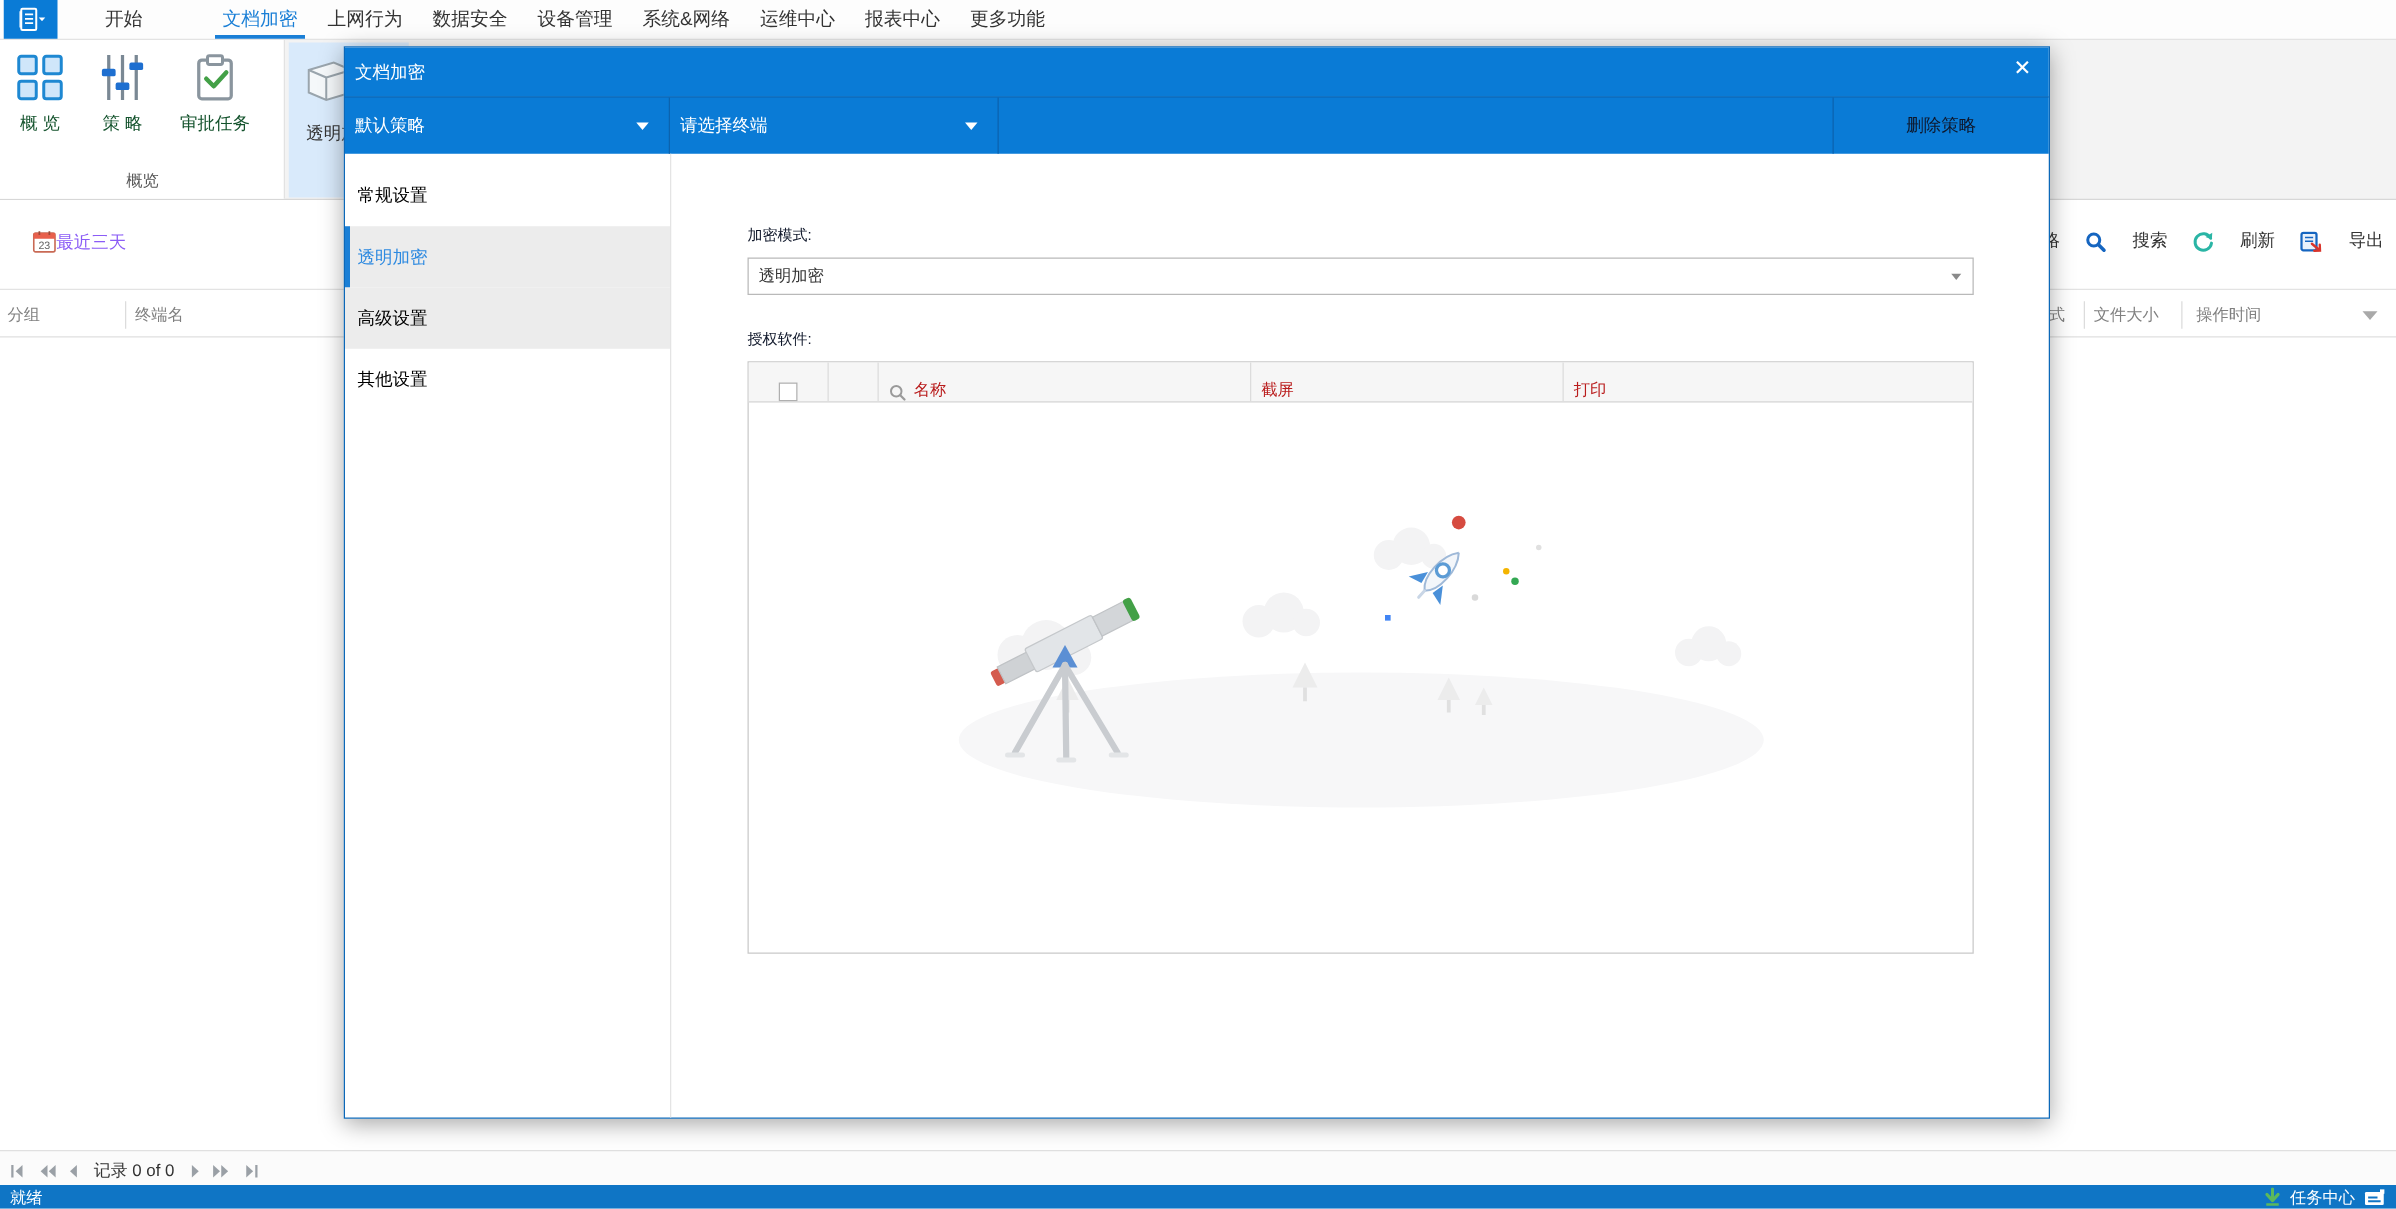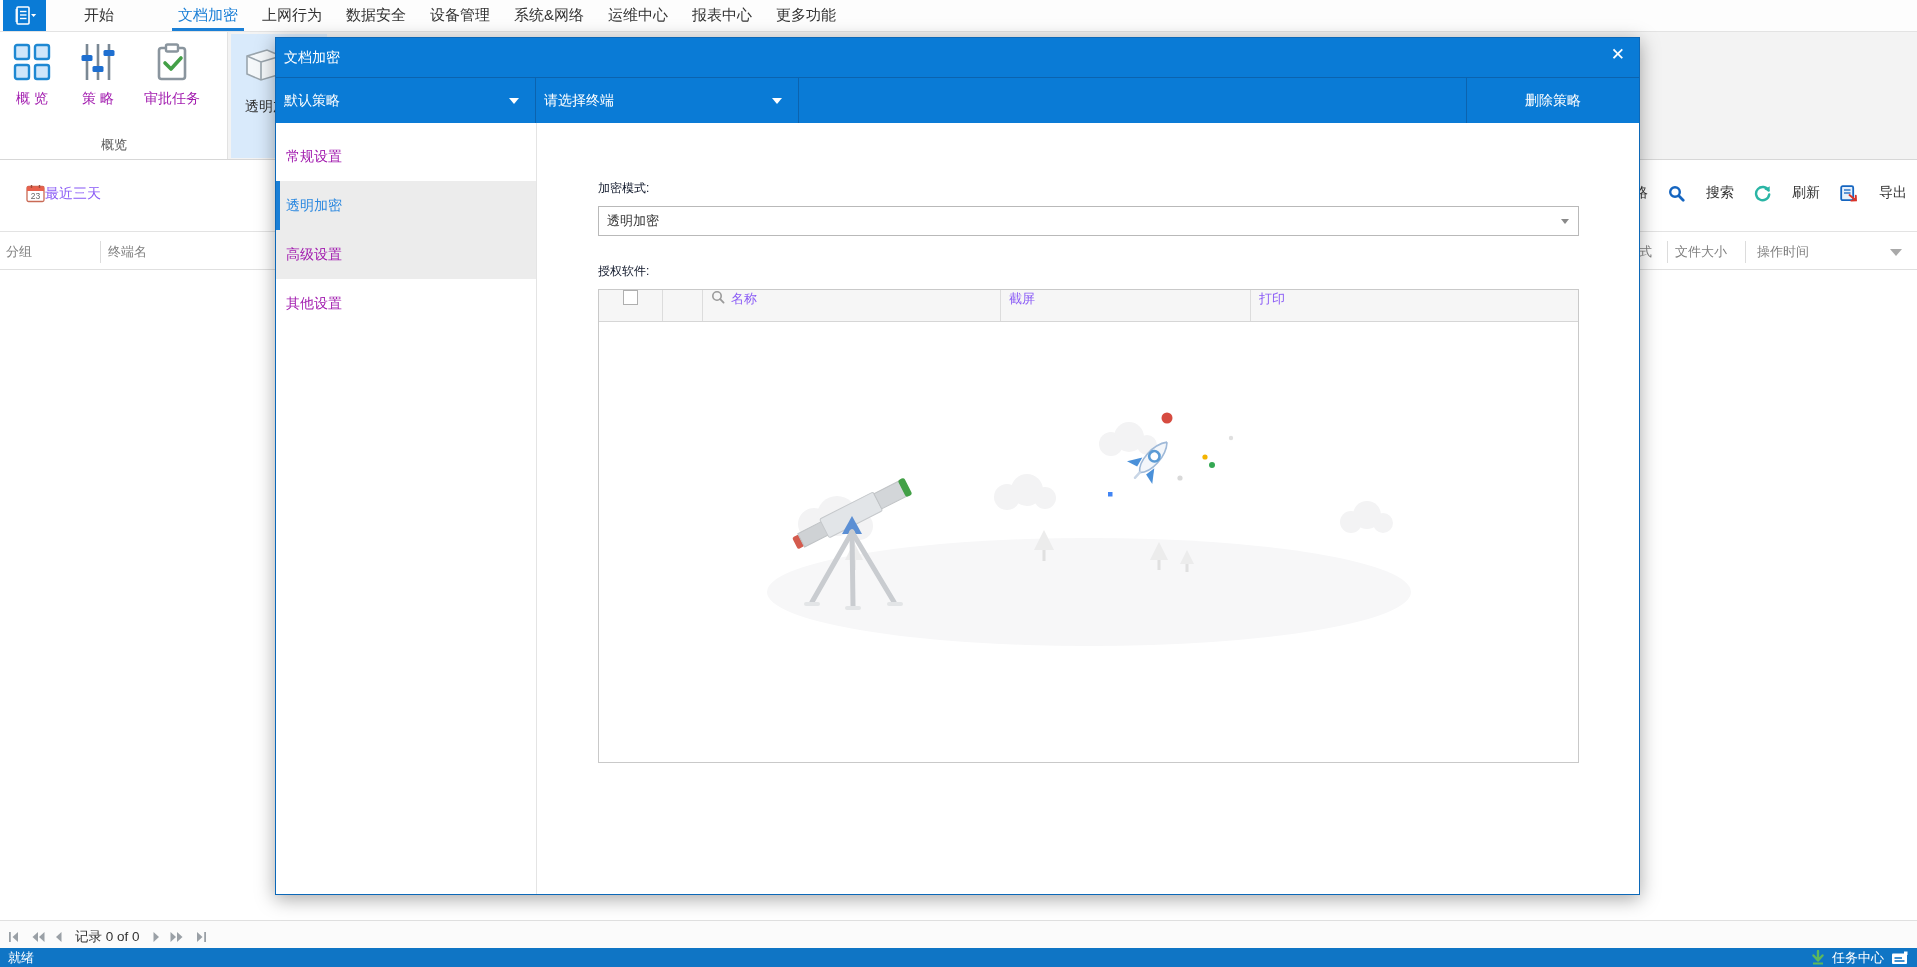--- a/index.html
+++ b/index.html
@@ -14,21 +14,21 @@
   .menu-item.first{margin-left:26px}
   .menu-item.gap{margin-left:40px}
   .menu-item.active{color:#1a7fd6}
   .menu-item.active::after{content:"";position:absolute;left:6px;right:6px;bottom:0;height:3px;background:#1a7fd6}
 
   
   .ribbon{position:absolute;top:32px;left:0;right:0;height:128px;background:#f3f3f3;border-bottom:1px solid #d7d7d7;z-index:4}
   .ribbon-group{position:absolute;left:0;top:0;bottom:0;width:228px;background:#fff;border-right:1px solid #e2e2e2}
   .rb-buttons{position:absolute;left:6px;top:6px;display:flex;gap:14px}
   .rb-btn{display:flex;flex-direction:column;align-items:center;padding:4px 6px;cursor:pointer}
-  .rb-btn .rb-label{font-size:14px;color:#a21caf;margin-top:8px;white-space:nowrap}
+  .rb-btn .rb-label{font-size:14px;color:#14532d;margin-top:8px;white-space:nowrap}
   .rb-group-label{position:absolute;left:0;bottom:5px;width:228px;text-align:center;font-size:13px;color:#555}
   .rb-btn-highlight{position:absolute;left:231px;top:2px;width:96px;height:124px;background:#d9eafb;display:flex;flex-direction:column;align-items:flex-start;padding:8px 0 0 12px;cursor:pointer}
   .rb-btn-highlight .rb-label{font-size:14px;color:#333;margin-top:12px;padding-left:2px;white-space:nowrap}
 
   
   .filter-row{position:absolute;top:161px;left:0;right:0;height:71px;background:#fff;border-bottom:1px solid #e3e3e3;z-index:3}
   .date-filter{position:absolute;left:26px;top:23px;display:flex;align-items:center;gap:0;font-size:14px;color:#8b5cf6;cursor:pointer}
   .right-tools{position:absolute;right:10px;top:23px;display:flex;align-items:center;gap:20px}
   .tool{display:flex;align-items:center;gap:21px;font-size:14px;color:#333;cursor:pointer;white-space:nowrap}
 
@@ -52,37 +52,37 @@
 
   
   .dialog{position:absolute;left:275px;top:37px;width:1365px;height:858px;background:#fff;border:1px solid #0c68b8;box-shadow:0 4px 18px rgba(0,0,0,.35);z-index:40;display:flex;flex-direction:column}
   .dlg-title{height:39px;background:#0a7bd6;color:#fff;display:flex;align-items:center;padding-left:8px;font-size:14px;position:relative;flex:0 0 39px}
   .dlg-close{position:absolute;right:14px;top:8px;font-size:17px;color:#fff;cursor:pointer;line-height:1}
   .dlg-toolbar{height:46px;background:#0a7bd6;border-top:1px solid #0b63af;display:flex;align-items:stretch;flex:0 0 46px}
   .dd-seg{display:flex;align-items:center;justify-content:space-between;color:#fff;font-size:14px;padding:0 16px 0 8px;border-right:1px solid #0b63af;cursor:pointer}
   .dd-seg.w1{width:260px}
   .dd-seg.w2{width:263px}
   .dlg-tb-spacer{flex:1}
-  .dlg-del{width:173px;border-left:1px solid #0b63af;color:#ffffff;font-size:14px;display:flex;align-items:center;justify-content:center;cursor:pointer}
+  .dlg-del{width:173px;border-left:1px solid #0b63af;color:#0f172a;font-size:14px;display:flex;align-items:center;justify-content:center;cursor:pointer}
   .caret-w{width:0;height:0;border-left:5px solid transparent;border-right:5px solid transparent;border-top:6px solid #fff}
 
   .dlg-body{flex:1;display:flex;min-height:0}
   .dlg-side{width:261px;border-right:1px solid #e4e4e4;padding-top:9px;flex:0 0 261px}
-  .side-item{height:49px;line-height:49px;padding-left:10px;font-size:14px;color:#a21caf;cursor:pointer}
+  .side-item{height:49px;line-height:49px;padding-left:10px;font-size:14px;color:#000000;cursor:pointer}
   .side-item.selected{background:#ececec;border-left:4px solid #1a7fd6;padding-left:6px;color:#2e8ae0}
   .side-item.shaded{background:#ececec}
 
   .dlg-content{flex:1;padding:57px 60px 0 61px;position:relative}
   .fld-label{font-size:12px;color:#0f172a;margin-bottom:9px}
   .select{position:relative;height:30px;border:1px solid #b9b9b9;background:#fff;line-height:28px;padding:0 24px 0 8px;font-size:13px;color:#333;cursor:pointer;margin-bottom:27px}
   .select .sel-caret{position:absolute;right:9px;top:12px;width:0;height:0;border-left:4px solid transparent;border-right:4px solid transparent;border-top:5px solid #8a8a8a}
 
   .sw-table{border:1px solid #c9c9c9;background:#fff}
   .sw-head{height:32px;background:#f6f6f6;border-bottom:1px solid #d6d6d6;display:flex;align-items:stretch}
-  .sw-th{display:flex;align-items:flex-start;padding-left:8px;font-size:13px;color:#8b5cf6;border-right:1px solid #dcdcdc;white-space:nowrap}
+  .sw-th{display:flex;align-items:flex-end;padding-left:8px;font-size:13px;color:#b91c1c;border-right:1px solid #dcdcdc;white-space:nowrap}
   .sw-th.c1{width:64px;justify-content:center;padding-left:0}
   .sw-th.c2{width:40px}
   .sw-th.c3{width:298px;gap:6px}
   .sw-th.c4{width:250px}
   .sw-th.c5{flex:1;border-right:none}
   .checkbox{width:15px;height:15px;border:1px solid #afafaf;background:#fff;cursor:pointer}
   .sw-body{height:440px;position:relative;border-top:none}
   .illus{position:absolute;left:50%;transform:translateX(-50%);top:80px}
 
   .dlg-footer{flex:0 0 68px;position:relative}

